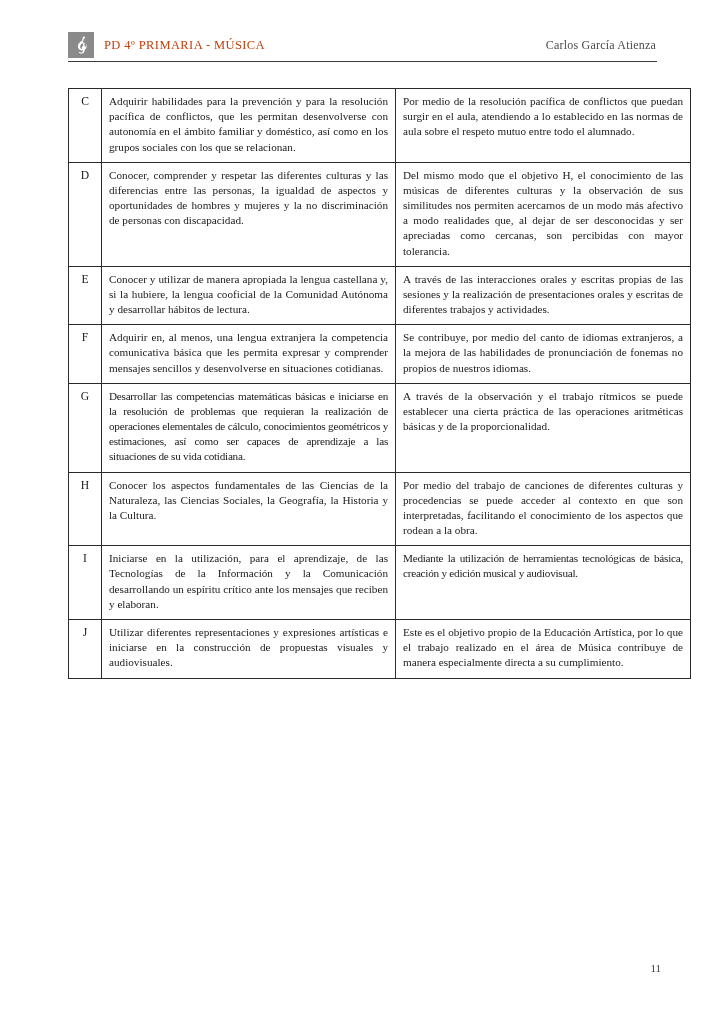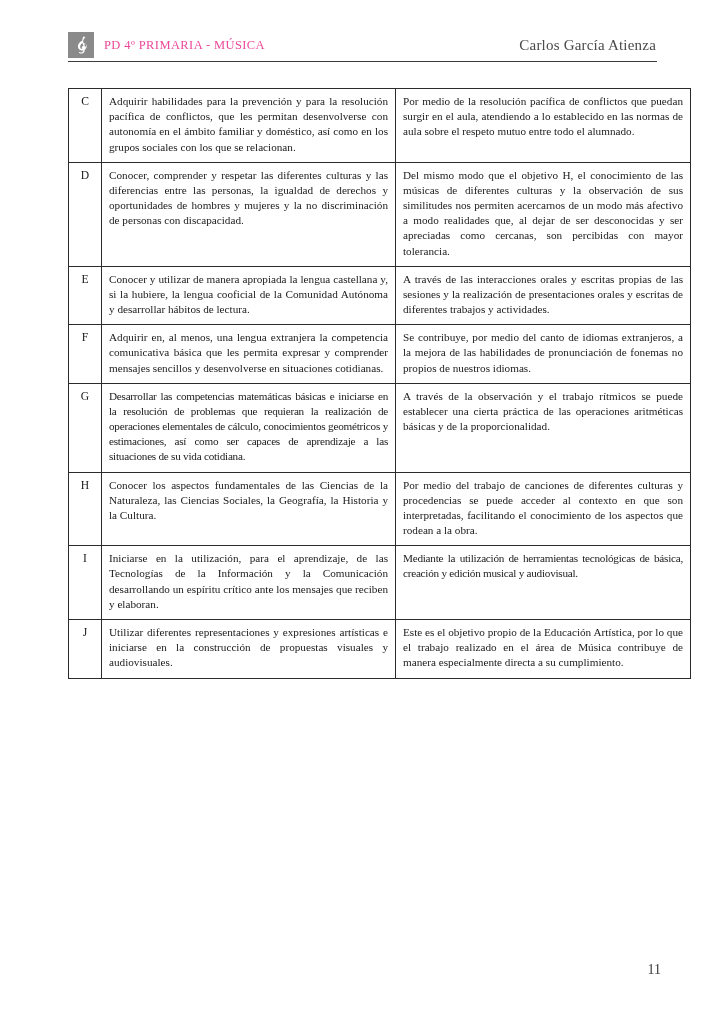--- a/index.html
+++ b/index.html
@@ -43,26 +43,26 @@
     align-items: center;
     justify-content: center;
     flex: 0 0 auto;
     margin-right: 10px;
   }
   .logo-mark svg { display: block; }
 
   .header-title {
     font-size: 12.5px;
     letter-spacing: 0.4px;
-    color: #ec4899;
+    color: #c2410c;
     white-space: nowrap;
   }
   .header-author {
     margin-left: auto;
-    font-size: 15px;
+    font-size: 12px;
     letter-spacing: 0.2px;
     color: #4a4a4a;
     white-space: nowrap;
     padding-right: 1px;
   }
   .header-rule {
     position: absolute;
     left: 68px;
     top: 61px;
     width: 589px;
@@ -108,21 +108,21 @@
   }
 
   
   .tight { letter-spacing: -0.25px; }
 
   
   .page-number {
     position: absolute;
     right: 62px;
     top: 962px;
-    font-size: 14px;
+    font-size: 11px;
     color: #3a3a3a;
   }
 </style>
 </head>
 <body>
 
 <div class="page">
 
   <div class="page-header">
     <span class="logo-mark">
@@ -137,21 +137,21 @@
 
   <table class="objectives-table">
     <tbody>
       <tr>
         <td class="col-key">C</td>
         <td class="col-objective">Adquirir habilidades para la prevención y para la resolución pacífica de conflictos, que les permitan desenvolverse con autonomía en el ámbito familiar y doméstico, así como en los grupos sociales con los que se relacionan.</td>
         <td class="col-contribution">Por medio de la resolución pacífica de conflictos que puedan surgir en el aula, atendiendo a lo establecido en las normas de aula sobre el respeto mutuo entre todo el alumnado.</td>
       </tr>
       <tr>
         <td class="col-key">D</td>
-        <td class="col-objective">Conocer, comprender y respetar las diferentes culturas y las diferencias entre las personas, la igualdad de derechos y oportunidades de hombres y mujeres y la no discriminación de personas con discapacidad.</td>
+        <td class="col-objective">Conocer, comprender y respetar las diferentes culturas y las diferencias entre las personas, la igualdad de aspectos y oportunidades de hombres y mujeres y la no discriminación de personas con discapacidad.</td>
         <td class="col-contribution">Del mismo modo que el objetivo H, el conocimiento de las músicas de diferentes culturas y la observación de sus similitudes nos permiten acercarnos de un modo más afectivo a modo realidades que, al dejar de ser desconocidas y ser apreciadas como cercanas, son percibidas con mayor tolerancia.</td>
       </tr>
       <tr>
         <td class="col-key">E</td>
         <td class="col-objective">Conocer y utilizar de manera apropiada la lengua castellana y, si la hubiere, la lengua cooficial de la Comunidad Autónoma y desarrollar hábitos de lectura.</td>
         <td class="col-contribution">A través de las interacciones orales y escritas propias de las sesiones y la realización de presentaciones orales y escritas de diferentes trabajos y actividades.</td>
       </tr>
       <tr>
         <td class="col-key">F</td>
         <td class="col-objective">Adquirir en, al menos, una lengua extranjera la competencia comunicativa básica que les permita expresar y comprender mensajes sencillos y desenvolverse en situaciones cotidianas.</td>

